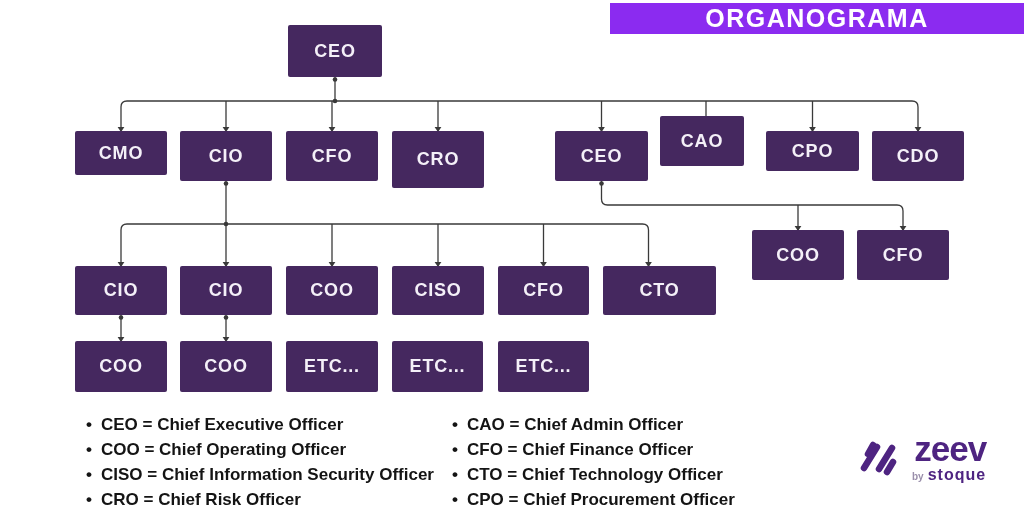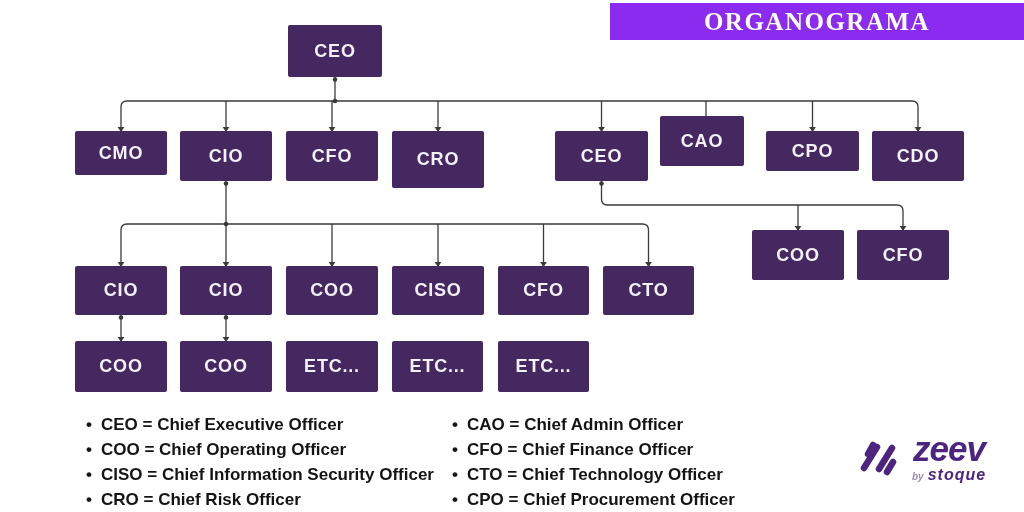--- a/index.html
+++ b/index.html
@@ -2,23 +2,23 @@
 <html style="--banner-bg: #8b2bf0; --banner-fg: #ffffff; --node-bg: #45285f; --node-fg: #f4f0f8; --legend-fg: #141414; --logo-color: #4e2481;"><head>
 <meta charset="utf-8">
 <style>
   html,body{margin:0;padding:0;background:#ffffff;}
   .canvas{
     position:relative;width:1024px;height:512px;overflow:hidden;background:#ffffff;
     font-family:"Liberation Sans",sans-serif;
   }
   
   .banner{
-    position:absolute;left:610px;right:0;top:3px;height:37px;
+    position:absolute;left:610px;right:0;top:3px;height:31px;
     background:var(--banner-bg,#8b2bf0);
-    display:flex;align-items:center;justify-content:center;font-family:Liberation Serif, serif;
+    display:flex;align-items:center;justify-content:center;
   }
   .banner span{
     color:var(--banner-fg,#fff);font-size:25px;font-weight:800;letter-spacing:1.5px;
   }
   
   #edges{position:absolute;left:0;top:0;width:1024px;height:512px;pointer-events:none;}
   
   .node{
     position:absolute;display:flex;align-items:center;justify-content:center;
     background:var(--node-bg,#45285f);color:var(--node-fg,#f4f0f8);
@@ -29,21 +29,21 @@
     position:absolute;margin:0;padding:0;list-style:none;top:414px;
     color:var(--legend-fg,#141414);font-size:17px;font-weight:700;line-height:22px;
   }
   #legend-left{left:86px;}
   #legend-right{left:452px;}
   .legend li{white-space:nowrap;margin:0 0 3px 0;}
   .legend .bullet{display:inline-block;width:15px;}
   
   .logo{position:absolute;left:856px;top:433px;display:flex;align-items:center;gap:8px;}
   .logo-icon{width:48px;height:46px;}
-  .logo-text{display:flex;flex-direction:column;align-items:center;font-style:italic;}
+  .logo-text{display:flex;flex-direction:column;align-items:flex-end;}
   .brand{
     color:var(--logo-color,#4e2481);font-size:35px;font-weight:800;line-height:32px;letter-spacing:-1px;
   }
   .byline{margin-top:1px;display:flex;align-items:baseline;gap:4px;}
   .byline .by{color:#9a8fab;font-size:10px;font-weight:700;}
   .byline .stoque{color:var(--logo-color,#4e2481);font-size:16px;font-weight:700;letter-spacing:1px;}
 </style>
 </head>
 <body>
 
@@ -115,21 +115,21 @@
       <div class="node" style="left: 660px; top: 116px; width: 84px; height: 50px;">CAO</div>
       <div class="node" style="left: 766px; top: 131px; width: 93px; height: 40px;">CPO</div>
       <div class="node" style="left: 872px; top: 131px; width: 92px; height: 50px;">CDO</div>
       <div class="node" style="left: 752px; top: 230px; width: 92px; height: 50px;">COO</div>
       <div class="node" style="left: 857px; top: 230px; width: 92px; height: 50px;">CFO</div>
       <div class="node" style="left: 75px; top: 266px; width: 92px; height: 49px;">CIO</div>
       <div class="node" style="left: 180px; top: 266px; width: 92px; height: 49px;">CIO</div>
       <div class="node" style="left: 286px; top: 266px; width: 92px; height: 49px;">COO</div>
       <div class="node" style="left: 392px; top: 266px; width: 92px; height: 49px;">CISO</div>
       <div class="node" style="left: 498px; top: 266px; width: 91px; height: 49px;">CFO</div>
-      <div class="node" style="left: 603px; top: 266px; width: 91px; height: 49px;">CTO</div>
+      <div class="node" style="left: 603px; top: 266px; width: 113px; height: 49px;">CTO</div>
       <div class="node" style="left: 75px; top: 341px; width: 92px; height: 51px;">COO</div>
       <div class="node" style="left: 180px; top: 341px; width: 92px; height: 51px;">COO</div>
       <div class="node" style="left: 286px; top: 341px; width: 92px; height: 51px;">ETC...</div>
       <div class="node" style="left: 392px; top: 341px; width: 91px; height: 51px;">ETC...</div>
       <div class="node" style="left: 498px; top: 341px; width: 91px; height: 51px;">ETC...</div>
     </div>
 
   <div class="legend">
     <ul id="legend-left">
         <li><span class="bullet">•</span><span>CEO = Chief Executive Officer</span></li>

